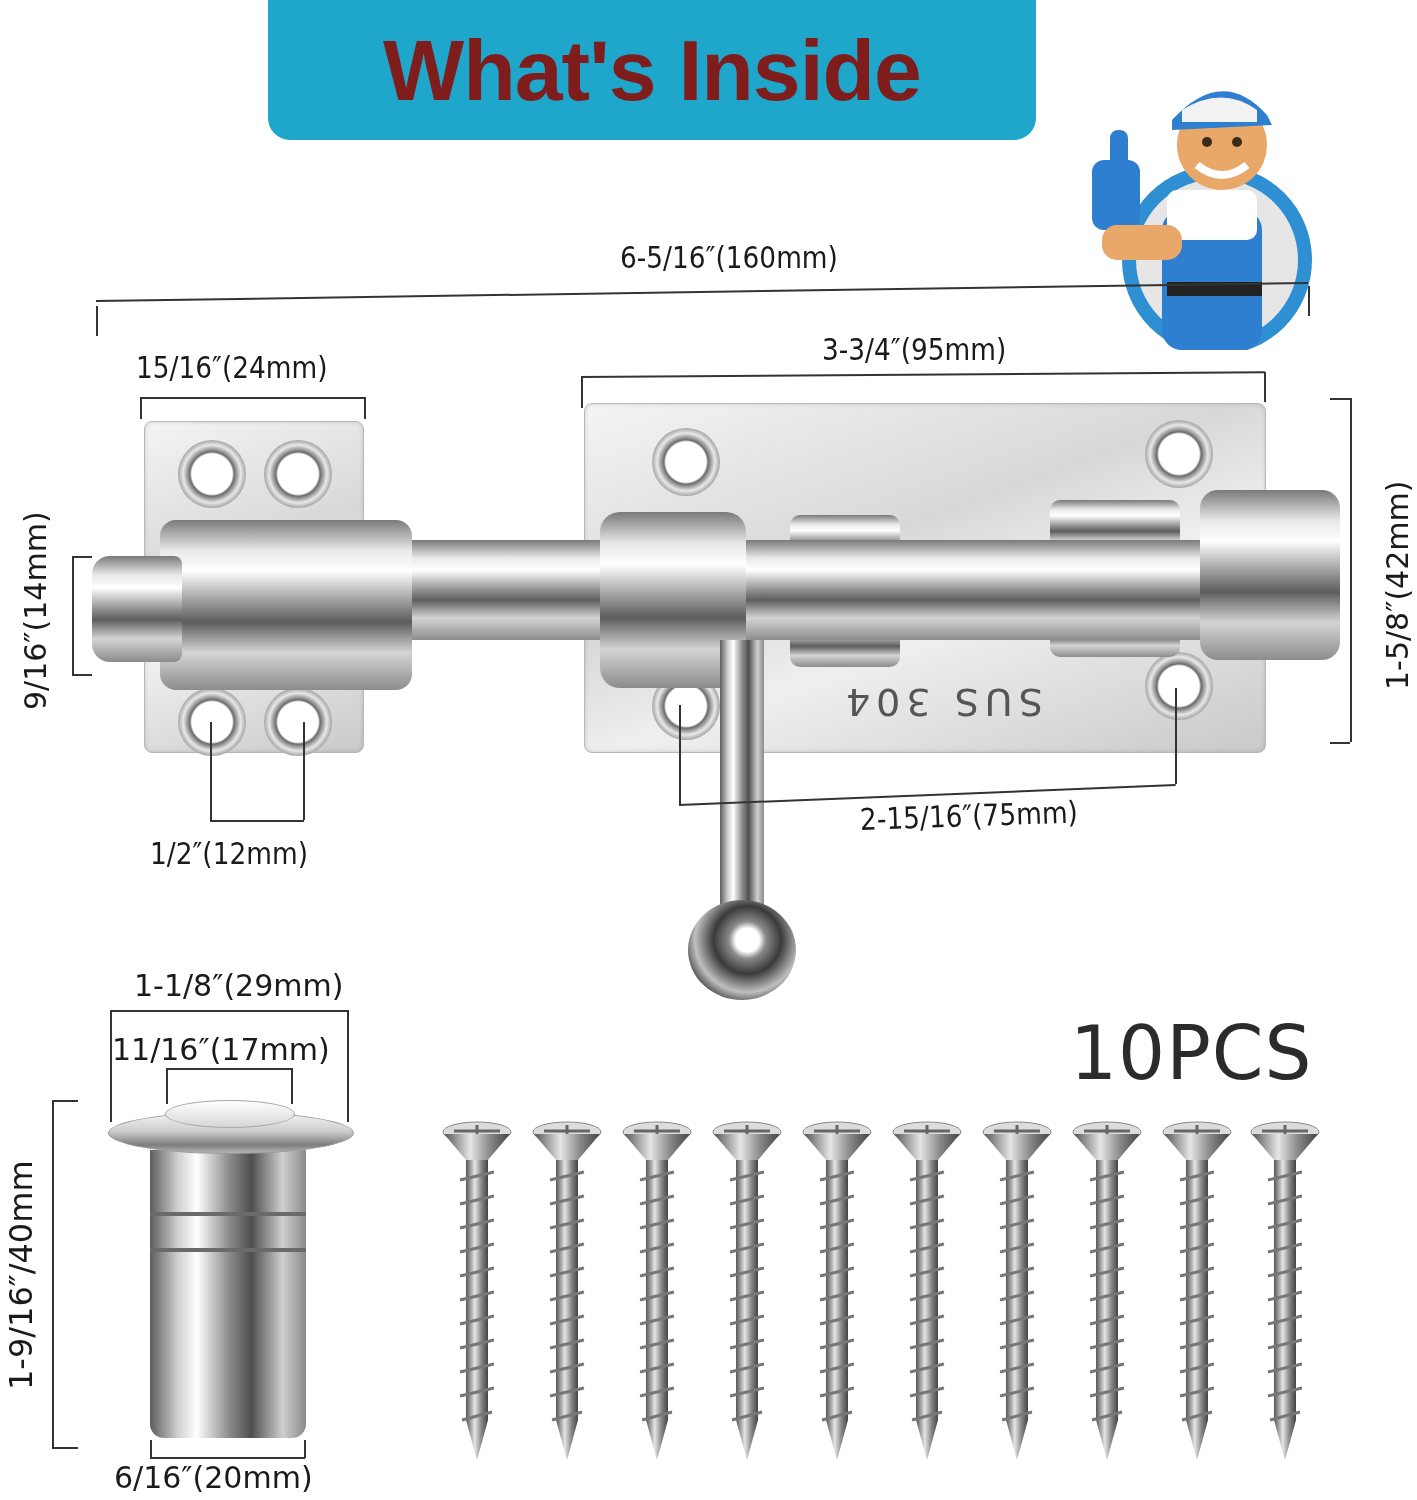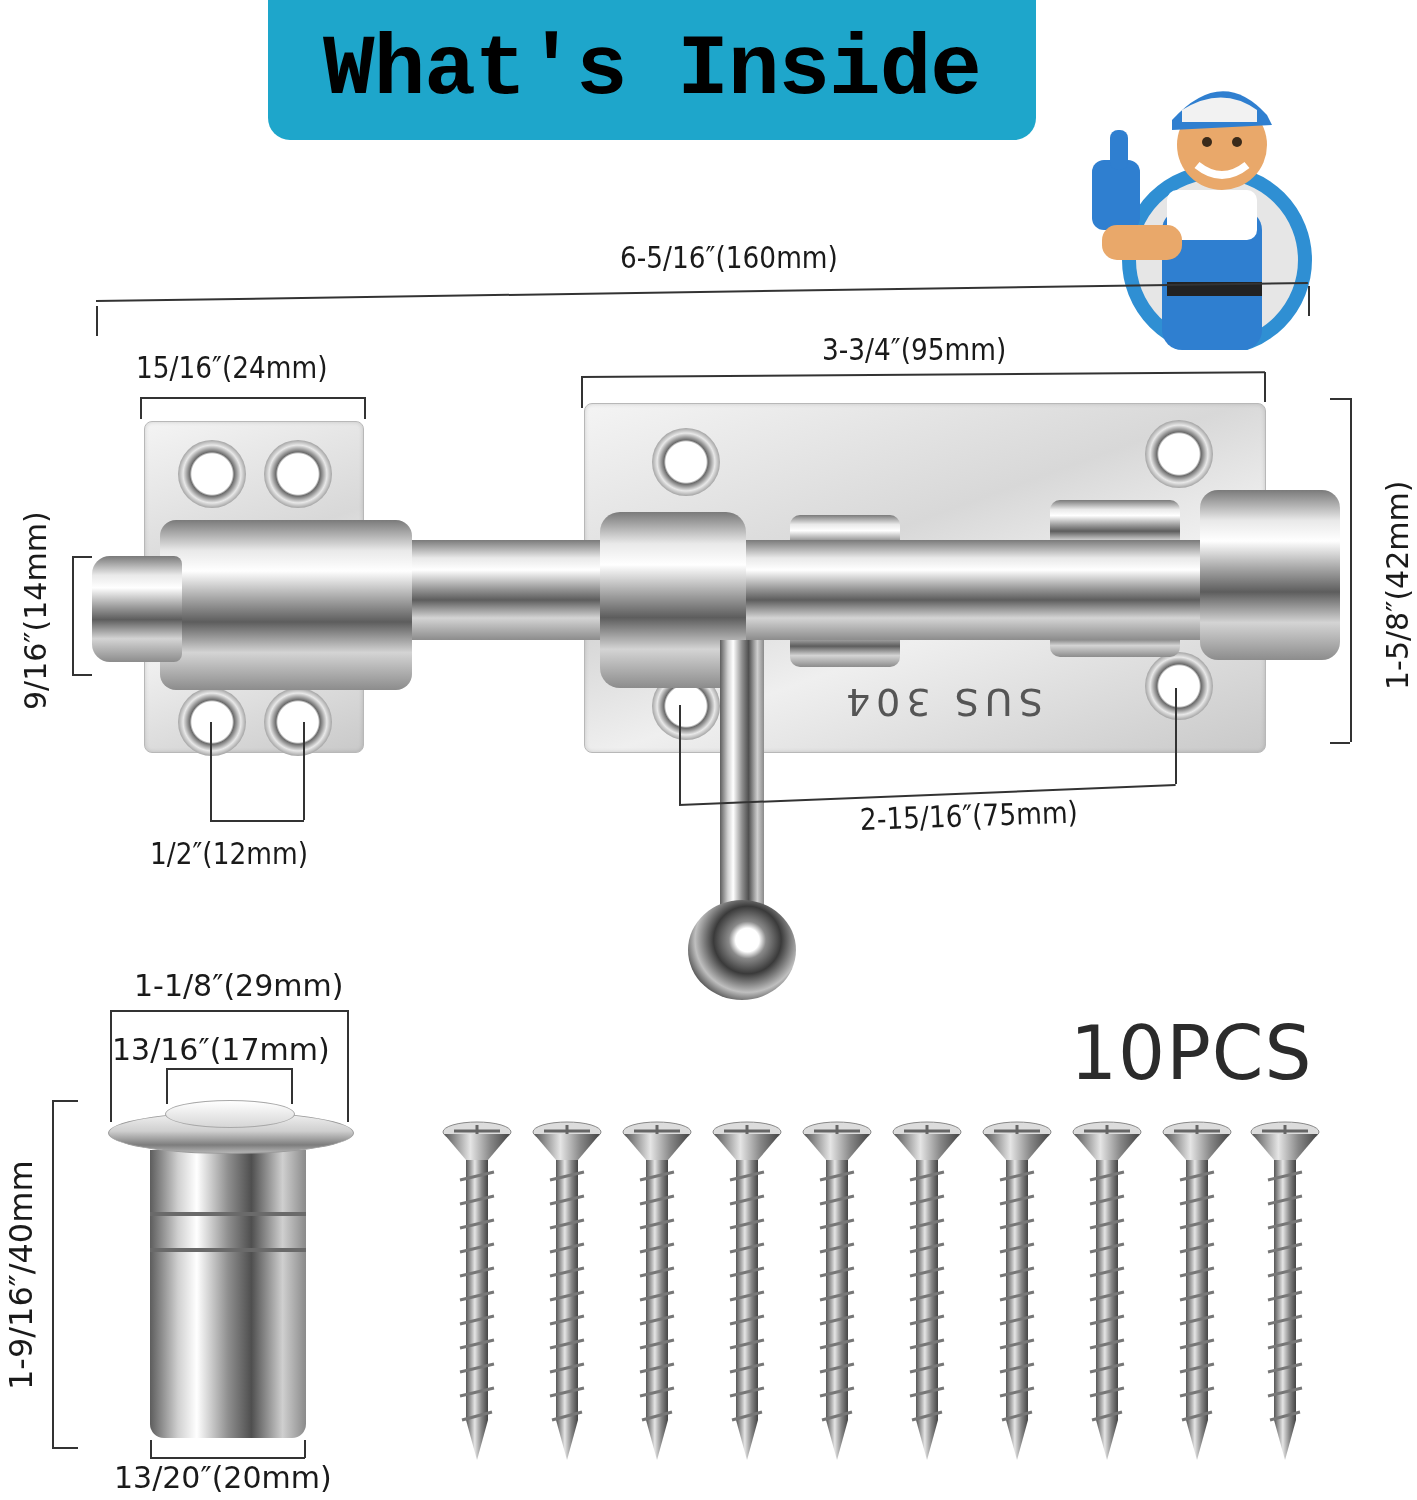--- a/index.html
+++ b/index.html
@@ -1,19 +1,19 @@
 <!DOCTYPE html>
 <html><head>
 <meta charset="utf-8">
 <style>
   html, body { margin: 0; padding: 0; background: #ffffff; }
   body { width: 1417px; height: 1500px; position: relative; overflow: hidden; font-family: "Liberation Sans", sans-serif; color: #1a1a1a; }
   .abs { position: absolute; }
   .banner { left: 268px; top: 0; width: 768px; height: 140px; background: #1ea6cb; border-radius: 0 0 22px 22px; display: flex; align-items: center; justify-content: center; }
-  .banner-title { color: #000000; font-family: Liberation Mono, monospace; font-weight: bold; font-size: 86px; letter-spacing: -1px; }
+  .banner-title { color: #7f1d1d; font-family: Liberation Sans, sans-serif; font-weight: bold; font-size: 86px; letter-spacing: -1px; }
   .dim { font-family: "DejaVu Sans", sans-serif; font-size: 30px; color: #1a1a1a; white-space: nowrap; }
   .dim.cond { transform: scaleX(0.88); transform-origin: left center; }
   .line { background: #333; }
   .vtext { transform-origin: left top; transform: rotate(-90deg); white-space: nowrap; }
   .plate { background: linear-gradient(160deg, #f4f4f4 0%, #d8d8d8 40%, #efefef 60%, #c9c9c9 100%); border: 1.5px solid #b8b8b8; border-radius: 8px; box-shadow: inset 0 0 4px rgba(0,0,0,0.15); }
   .hole { border-radius: 50%; background: radial-gradient(circle, #ffffff 0 42%, #6b6b6b 46%, #e8e8e8 60%, #8a8a8a 75%, #dcdcdc 100%); }
   .cyl { background: linear-gradient(180deg, #7a7a7a 0%, #e9e9e9 18%, #ffffff 30%, #9c9c9c 48%, #5d5d5d 60%, #d4d4d4 78%, #8c8c8c 100%); }
   .cylv { background: linear-gradient(90deg, #5d5d5d 0%, #d0d0d0 18%, #ffffff 30%, #8f8f8f 50%, #4f4f4f 65%, #cfcfcf 85%, #8a8a8a 100%); }
   .pcs { font-family: "DejaVu Sans", sans-serif; font-size: 74px; color: #2b2b2b; letter-spacing: 1px; }
 </style>
@@ -101,40 +101,40 @@
 
 <div class="abs line" style="left:679px; top:705px; width:1.5px; height:100px;"></div>
 <div class="abs line" style="left:1175px; top:688px; width:1.5px; height:96px;"></div>
 <div class="abs line" style="left:679px; top:804px; width:497px; height:1.5px; transform:rotate(-2.3deg); transform-origin:left;"></div>
 <div class="abs dim cond" style="left:860px; top:802px; transform:rotate(-2deg) scaleX(0.88);">2-15/16″(75mm)</div>
 
 <div class="abs dim" style="left:118px; top:968px;margin-left:16px;">1-1/8″(29mm)</div>
 <div class="abs line" style="left:110px; top:1010px; width:238px; height:1.5px;"></div>
 <div class="abs line" style="left:110px; top:1010px; width:1.5px; height:112px;"></div>
 <div class="abs line" style="left:347px; top:1010px; width:1.5px; height:112px;"></div>
-<div class="abs dim" style="left:112px; top:1032px;">13/16″(17mm)</div>
+<div class="abs dim" style="left:112px; top:1032px;">11/16″(17mm)</div>
 <div class="abs line" style="left:166px; top:1068px; width:126px; height:1.5px;"></div>
 <div class="abs line" style="left:166px; top:1068px; width:1.5px; height:36px;"></div>
 <div class="abs line" style="left:291px; top:1068px; width:1.5px; height:36px;"></div>
 
 <div class="abs cylv" style="left:150px; top:1150px; width:156px; height:288px; border-radius:0 0 14px 14px;"></div>
 <div class="abs" style="left:150px; top:1212px; width:156px; height:4px; background:#6a6a6a;"></div>
 <div class="abs" style="left:150px; top:1248px; width:156px; height:4px; background:#6a6a6a;"></div>
 <div class="abs" style="left:108px; top:1112px; width:244px; height:40px; border-radius:50%; background:linear-gradient(180deg,#f2f2f2 0%,#cfcfcf 45%,#7d7d7d 80%,#b6b6b6 100%); border:1px solid #9a9a9a;"></div>
 <div class="abs" style="left:165px; top:1100px; width:128px; height:26px; border-radius:50%; background:linear-gradient(180deg,#ffffff,#d6d6d6); border:1px solid #a8a8a8;"></div>
 
 <div class="abs line" style="left:52px; top:1100px; width:26px; height:1.5px;"></div>
 <div class="abs line" style="left:52px; top:1100px; width:1.5px; height:348px;"></div>
 <div class="abs line" style="left:52px; top:1447px; width:26px; height:1.5px;"></div>
 <div class="abs dim vtext" style="left:2px; top:1390px; font-size:32px;">1-9/16″/40mm</div>
 
 <div class="abs line" style="left:150px; top:1440px; width:1.5px; height:18px;"></div>
 <div class="abs line" style="left:304px; top:1440px; width:1.5px; height:18px;"></div>
 <div class="abs line" style="left:150px; top:1457px; width:155px; height:1.5px;"></div>
-<div class="abs dim" style="left:114px; top:1460px;">13/20″(20mm)</div>
+<div class="abs dim" style="left:114px; top:1460px;">6/16″(20mm)</div>
 
 <div class="abs pcs" style="left:1070px; top:1010px;">10PCS</div>
 
 <div class="abs" style="left:442px; top:1120px; width:900px; height:350px;">
   <svg width="900" height="350" viewBox="0 0 900 350">
     <defs>
       <linearGradient id="sg" x1="0" x2="1">
         <stop offset="0" stop-color="#555"></stop>
           <stop offset="0.4" stop-color="#e5e5e5"></stop>
           <stop offset="0.7" stop-color="#888"></stop>

